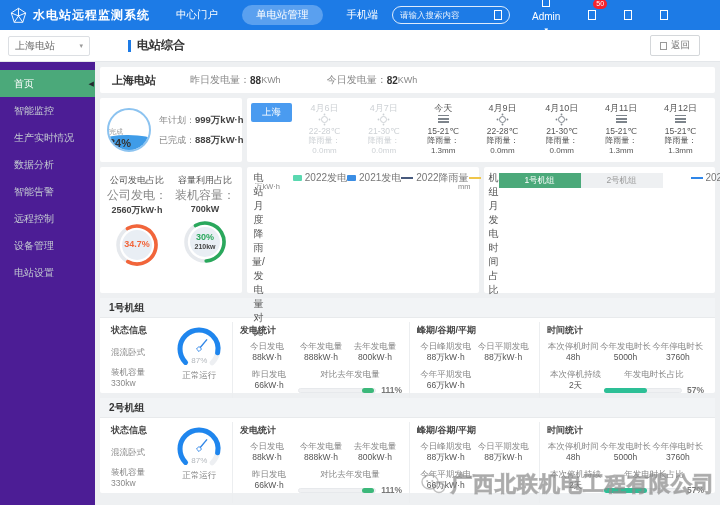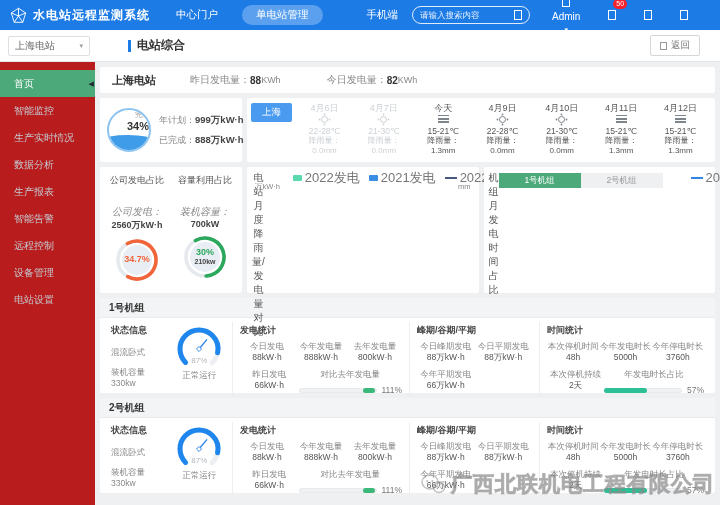--- a/index.html
+++ b/index.html
@@ -5,21 +5,21 @@
   * { margin:0; padding:0; box-sizing:border-box; }
   html,body { width:720px; height:505px; overflow:hidden; }
   body { font-family:"Liberation Sans","DejaVu Sans",sans-serif; background:#eef0f2; position:relative; }
 
   
   .hdr { height:30px; background:#1d7be6; display:flex; align-items:center; padding:0 10px; color:#fff; }
   .logo-ic { width:17px; height:17px; flex:0 0 auto; }
   .app-title { font-size:12px; font-weight:bold; margin-left:6px; letter-spacing:1px; }
   .nav-item { font-size:10.5px; margin-left:26px; cursor:pointer; white-space:nowrap; }
   .nav-pill { margin-left:24px; background:#5aa0ef; border-radius:10px; padding:3px 14px; font-size:10.5px; cursor:pointer; white-space:nowrap; }
-  .mobile-link { margin-left:44px; }
+  .mobile-link { margin-left:24px; }
   .search-box { margin-left:14px; width:118px; height:18px; border:1px solid rgba(255,255,255,.85); border-radius:10px; display:flex; align-items:center; padding:0 7px; }
   .search-box input { flex:1; background:transparent; border:none; outline:none; color:#fff; font-size:8.5px; width:80px; font-family:inherit; }
   .search-box input::placeholder { color:rgba(255,255,255,.9); }
   .ph-box { display:inline-block; width:8px; height:10px; border:1px solid #fff; flex:0 0 auto; }
   .admin-wrap { margin-left:22px; display:flex; align-items:center; gap:4px; cursor:pointer;flex-direction:column; }
   .admin-name { font-size:10px; }
   .caret { font-size:7px; }
   .bell-wrap { margin-left:28px; position:relative; cursor:pointer; }
   .badge { position:absolute; top:-7px; left:5px; background:#f5222d; color:#fff; font-size:7px; line-height:10px; border-radius:6px; padding:0 3px; }
   .hd-ic { margin-left:28px; cursor:pointer; }
@@ -29,42 +29,42 @@
   .station-select { width:82px; height:20px; border:1px solid #dcdfe3; border-radius:2px; display:flex; align-items:center; justify-content:space-between; padding:0 6px; color:#666; font-size:10px; cursor:pointer; background:#fff; }
   .station-select .caret { color:#999; }
   .page-title-wrap { margin-left:38px; display:flex; align-items:center; }
   .title-bar { width:3px; height:12px; background:#1d7be6; margin-right:6px; }
   .page-title { font-size:12px; font-weight:bold; color:#333; }
   .back-btn { margin-left:auto; margin-right:12px; border:1px solid #d4d7da; border-radius:2px; padding:3px 9px; color:#777; font-size:9.5px; display:flex; align-items:center; gap:4px; cursor:pointer; background:#fff; }
   .back-btn .ph-box { border-color:#999; width:7px; height:8px; }
 
   
   .bodyrow { display:flex; height:443px; }
-  .sidebar { width:95px; background:#b91c1c; padding-top:8px; flex:0 0 auto; }
+  .sidebar { width:95px; background:#4c1d95; padding-top:8px; flex:0 0 auto; }
   .side-item { height:27px; line-height:27px; padding-left:14px; color:#c3cad1; font-size:10px; cursor:pointer; position:relative; white-space:nowrap; }
   .side-item.active { background:#4ba97a; color:#fff; }
   .side-item .tri { position:absolute; right:1px; top:0; color:#23282e; font-size:7px; }
 
   .main { flex:1; padding:5px; display:flex; flex-direction:column; gap:5px; overflow:hidden; }
   .card { background:#fff; border-radius:2px; }
 
   
   .summary { height:26px; display:flex; align-items:center; padding:0 12px; }
   .st-name { font-size:11px; font-weight:bold; color:#333; margin-right:34px; }
   .sum-label { font-size:10px; color:#888; }
   .sum-val { font-size:10px; font-weight:bold; color:#333; }
   .sum-unit { font-size:9px; color:#888; }
   .gap40 { width:46px; }
 
   
   .row2 { display:flex; gap:5px; height:64px; }
   .plan-card { width:142px; flex:0 0 auto; display:flex; align-items:center; padding:0 7px; gap:8px; }
   .liquid { width:44px; height:44px; border-radius:50%; border:2px solid #8cc3f0; position:relative; overflow:hidden; background:#fff; flex:0 0 auto; }
   .water { position:absolute; left:-4px; right:-4px; bottom:-2px; height:42%; background:#3f9ce8; border-radius:46% 52% 0 0 / 26% 32% 0 0; }
-  .liq-txt { position:absolute; left:0; right:0; top:0; text-align:right; }
+  .liq-txt { position:absolute; left:0; right:0; top:17px; text-align:left; }
   .liq-cap { font-size:7px; color:#999; }
   .liq-per { font-size:11px; font-weight:bold; color:#333; }
   .plan-lines { display:flex; flex-direction:column; gap:7px; }
   .plan-line { font-size:9px; color:#888; white-space:nowrap; }
   .plan-line b { font-size:9.5px; color:#444; }
 
   .weather-card { flex:1; display:flex; padding:5px 6px 2px 4px; }
   .city-btn { align-self:flex-start; background:#4a9bf0; color:#fff; font-size:9.5px; border:none; border-radius:2px; padding:3px 11px; cursor:pointer; flex:0 0 auto; }
   .days { flex:1; display:flex; justify-content:space-between; margin-left:4px; }
   .day { width:57px; text-align:center; color:#555; line-height:1.2; }
@@ -76,35 +76,35 @@
     box-shadow:0 -5px 0 -2.6px currentColor, 0 5px 0 -2.6px currentColor, -5px 0 0 -2.6px currentColor, 5px 0 0 -2.6px currentColor; }
   .w-temp { font-size:8.5px; margin-top:1px; }
   .w-rl, .w-rv { font-size:8px; }
   .day.muted, .day.muted .w-icon-row { color:#cdd1d5; }
 
   
   .row3 { display:flex; gap:5px; height:126px; }
   .ratio-card { width:142px; flex:0 0 auto; display:flex; padding:7px 3px 4px 3px; }
   .ratio-half { flex:1; display:flex; flex-direction:column; align-items:center; text-align:center; }
   .ratio-title { font-size:9px; color:#555; }
-  .ratio-sub { font-size:10px; color:#888; margin-top:18px;font-style:italic; }
+  .ratio-sub { font-size:12px; color:#888; margin-top:0; }
   .ratio-val { font-size:9px; font-weight:bold; color:#444; }
   .ring { position:relative; width:48px; height:48px; margin-top:4px; }
   .ring svg { width:48px; height:48px; }
   .ring-text { position:absolute; left:0; right:0; top:0; bottom:0; display:flex; flex-direction:column; align-items:center; justify-content:center; line-height:1.1; }
   .ring-per { font-size:9px; font-weight:bold; }
   .ring-sub { font-size:7px; color:#444; font-weight:bold; }
 
   .chart-card { flex:1; padding:4px 5px 2px 5px; display:flex; flex-direction:row; position:relative; min-width:0; }
   .chart-title { font-size:10px; color:#555; text-align:center; }
   .axis-unit-l { position:absolute; left:8px; top:15px; font-size:7.5px; color:#888; }
   .axis-unit-r { position:absolute; right:8px; top:15px; font-size:7.5px; color:#888; }
   .chart-svg-wrap { flex:1; min-height:0; }
   .chart-svg-wrap svg { width:100%; height:100%; display:block; }
-  .legend-row { height:13px; display:flex; align-items:center; justify-content:center; gap:9px; font-size:13px; color:#777; white-space:nowrap;padding-left:28px; }
+  .legend-row { height:13px; display:flex; align-items:center; justify-content:center; font-size:10px; color:#777; white-space:nowrap;padding-left:28px; }
   .lg-item { display:inline-flex; align-items:center; gap:3px; }
   .sw-bar { display:inline-block; width:9px; height:6px; border-radius:1px; }
   .sw-line { display:inline-block; width:12px; height:0; border-top:2px solid; position:relative; }
   .tabs-row { display:flex; justify-content:center; margin:2px 0 1px 0; }
   .tab { width:82px; height:15px; line-height:15px; text-align:center; font-size:8.5px; color:#999; background:#eef0f2; cursor:pointer; }
   .tab.active { background:#4ba97a; color:#fff; }
 
   
   .unit-card { height:95px; display:flex; flex-direction:column; }
   .unit-head { height:20px; line-height:20px; background:#f2f4f6; border-bottom:1px solid #e8eaec; padding:0 9px; font-size:10px; font-weight:bold; color:#333; }
@@ -123,21 +123,21 @@
   .g-state { font-size:8.5px; color:#888; margin-top:-2px; }
   .col-gen { flex:1.25; min-width:0; }
   .col-period { width:130px; flex:0 0 auto; }
   .col-time { width:172px; flex:0 0 auto; }
   .stat-row { display:flex; margin-bottom:6px; }
   .stat { flex:1; text-align:center; line-height:1.3; }
   .stat .lb { font-size:8.5px; color:#888; }
   .stat .vl { font-size:8.5px; color:#555; }
   .cmp-block { flex:1.6; text-align:center; }
   .cmp-label { font-size:8.5px; color:#888; }
-  .bar-row { display:flex; align-items:center; justify-content:center; gap:5px; margin-top:4px; }
+  .bar-row { display:flex; align-items:center; justify-content:center; gap:5px; margin-top:4px;font-weight:bold; }
   .track { width:78px; height:5px; background:#f0f1f3; border:1px solid #e7e9ec; border-radius:3px; position:relative; }
   .knob { position:absolute; top:-1px; width:12px; height:5px; background:#3cb87a; border-radius:3px; }
   .fill { display:block; height:5px; margin:-1px 0 0 -1px; background:#2dbf96; border-radius:3px; }
   .bar-pct { font-size:8.5px; color:#777; }
 
   
   .watermark { position:absolute; right:5px; bottom:7px; display:flex; align-items:center; gap:5px; pointer-events:none; z-index:9; }
   .wm-text { font-size:21px; font-weight:bold; letter-spacing:1px; color:rgba(150,150,150,0.38); -webkit-text-stroke:1px rgba(135,135,135,0.55); white-space:nowrap; }
 </style>
 </head>
@@ -191,21 +191,20 @@
 <div class="bodyrow">
 
   <div class="sidebar">
     <div class="side-item active">
       <span>首页</span>
       <span class="tri">◀</span>
     </div>
     <div class="side-item"><span>智能监控</span></div>
     <div class="side-item"><span>生产实时情况</span></div>
     <div class="side-item"><span>数据分析</span></div>
-    <div class="side-item"><span>生产报表</span></div>
     <div class="side-item"><span>智能告警</span></div>
     <div class="side-item"><span>远程控制</span></div>
     <div class="side-item"><span>设备管理</span></div>
     <div class="side-item"><span>电站设置</span></div>
   </div>
 
   <div class="main">
 
     <div class="card summary">
       <span class="st-name">上海电站</span>

